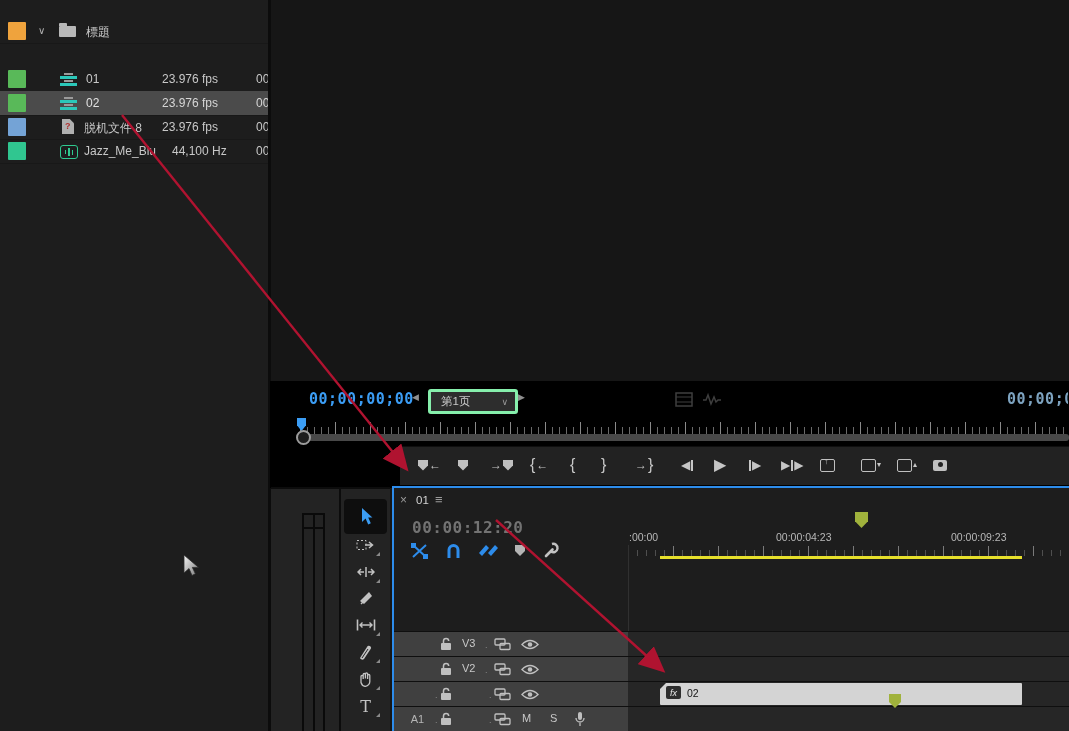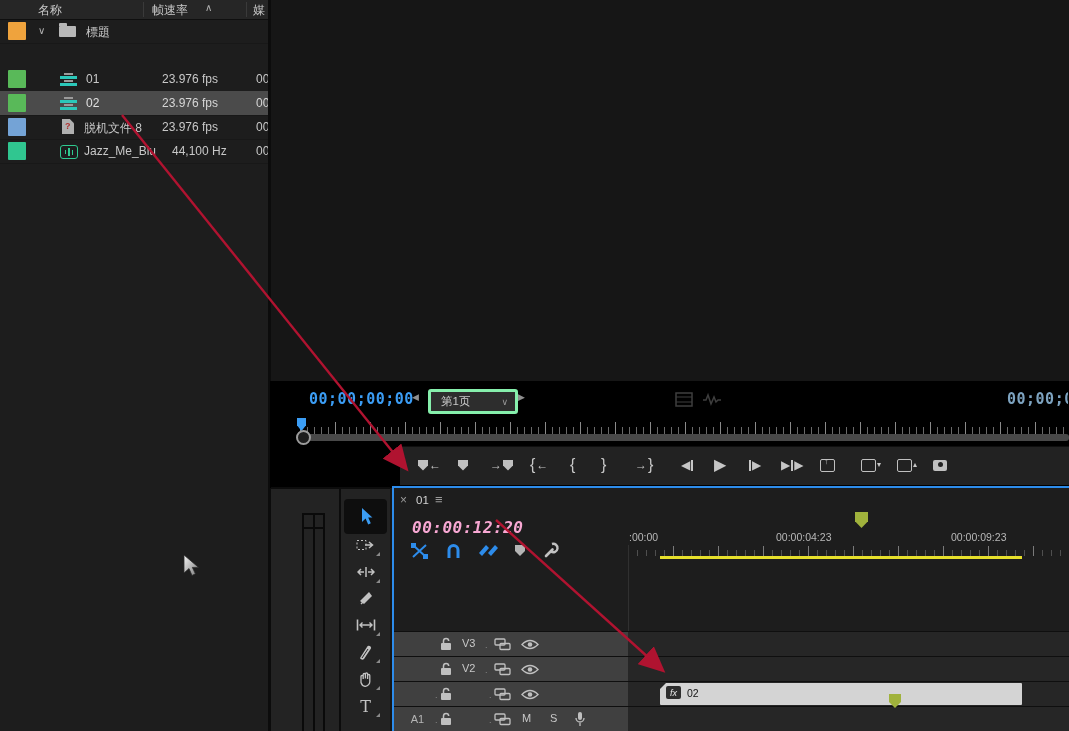--- a/index.html
+++ b/index.html
@@ -65,21 +65,21 @@
   .pent{width:10px;height:11px;background:#c0c0c0;clip-path:polygon(0 0,100% 0,100% 55%,50% 100%,0 55%);}
   .vbar{width:2px;height:11px;background:#c6c6c6;}
   .boxic{width:13px;height:11px;border:1.5px solid #c0c0c0;border-radius:2px;position:relative;}
   .boxic .up{position:absolute;left:3px;top:-4px;font-size:9px;color:#c0c0c0;}
   .camic{width:14px;height:11px;background:#c0c0c0;border-radius:2px;position:relative;}
   .camic:after{content:"";position:absolute;left:4.5px;top:2.5px;width:5px;height:5px;border-radius:50%;background:#222;}
   
   #tl-bg{left:392px;top:487px;width:677px;height:244px;background:#1d1d1d;}
   .focus-top{left:392px;top:486px;width:677px;height:2px;background:#2d8ceb;}
   .focus-left{left:392px;top:486px;width:2px;height:245px;background:#2d8ceb;}
-  .tl-tc{font-size:16px;font-weight:bold;color:#f9a8d4;letter-spacing:.5px;font-style:italic;}
+  .tl-tc{font-size:16px;font-weight:bold;color:#737373;letter-spacing:.5px;}
   .trackrow{position:absolute;left:394px;width:675px;height:24px;background:#404040;border-top:1px solid #0f0f0f;}
   .trackrow .content{position:absolute;left:234px;top:0;width:441px;height:24px;background:#262626;}
   .patch{position:absolute;top:2px;width:31px;height:20px;border-radius:2px;display:flex;align-items:center;justify-content:center;font-size:11px;color:#dfe8ef;}
   .patch.blue{background:#2273b2;margin-top:40px;}
   .patch.dark{background:transparent;color:#b5b5b5;}
   .thdr-lbl{position:absolute;top:5px;font-size:11px;color:#c8c8c8;}
   .tinydot{position:absolute;font-size:9px;color:#8a8a8a;}
   .ticon{position:absolute;top:5px;}
   .tl-ruler-minor{position:absolute;left:628px;top:550px;width:441px;height:6px;
     background:repeating-linear-gradient(to right,#4f4f4f 0 1px,transparent 1px 9px);}
@@ -94,28 +94,20 @@
   .cliplabel{position:absolute;left:27px;top:4px;font-size:10.5px;color:#141414;}
   .overlay{position:absolute;left:0;top:0;z-index:50;pointer-events:none;}
   .rlr-lbl{position:absolute;top:531px;font-size:10.5px;color:#b8b8b8;white-space:nowrap;}
 </style>
 </head>
 <body>
 
 <div id="screen">
 
   <div id="project" class="abs">
-    <div class="pp-header">
-      <div class="rlabel" style="left:38px;top:2px">名称</div>
-      <div class="colsep" style="left:143px"></div>
-      <div class="rlabel" style="left:152px;top:2px">帧速率</div>
-      <div class="rlabel" style="left:205px;top:2px;font-size:10px;color:#b0b0b0">∧</div>
-      <div class="colsep" style="left:246px"></div>
-      <div class="rlabel" style="left:253px;top:2px">媒</div>
-    </div>
 
     <div class="prow" style="top:19px">
       <div class="chip" style="background: rgb(239, 163, 61);"></div>
       <div class="chev" style="left:38px;top:6px">∨</div>
       <div class="folder" style="left:59px;top:7px"></div>
       <div class="rlabel" style="left:86px">標題</div>
     </div>
 
 
     <div class="prow" style="top:67px">

